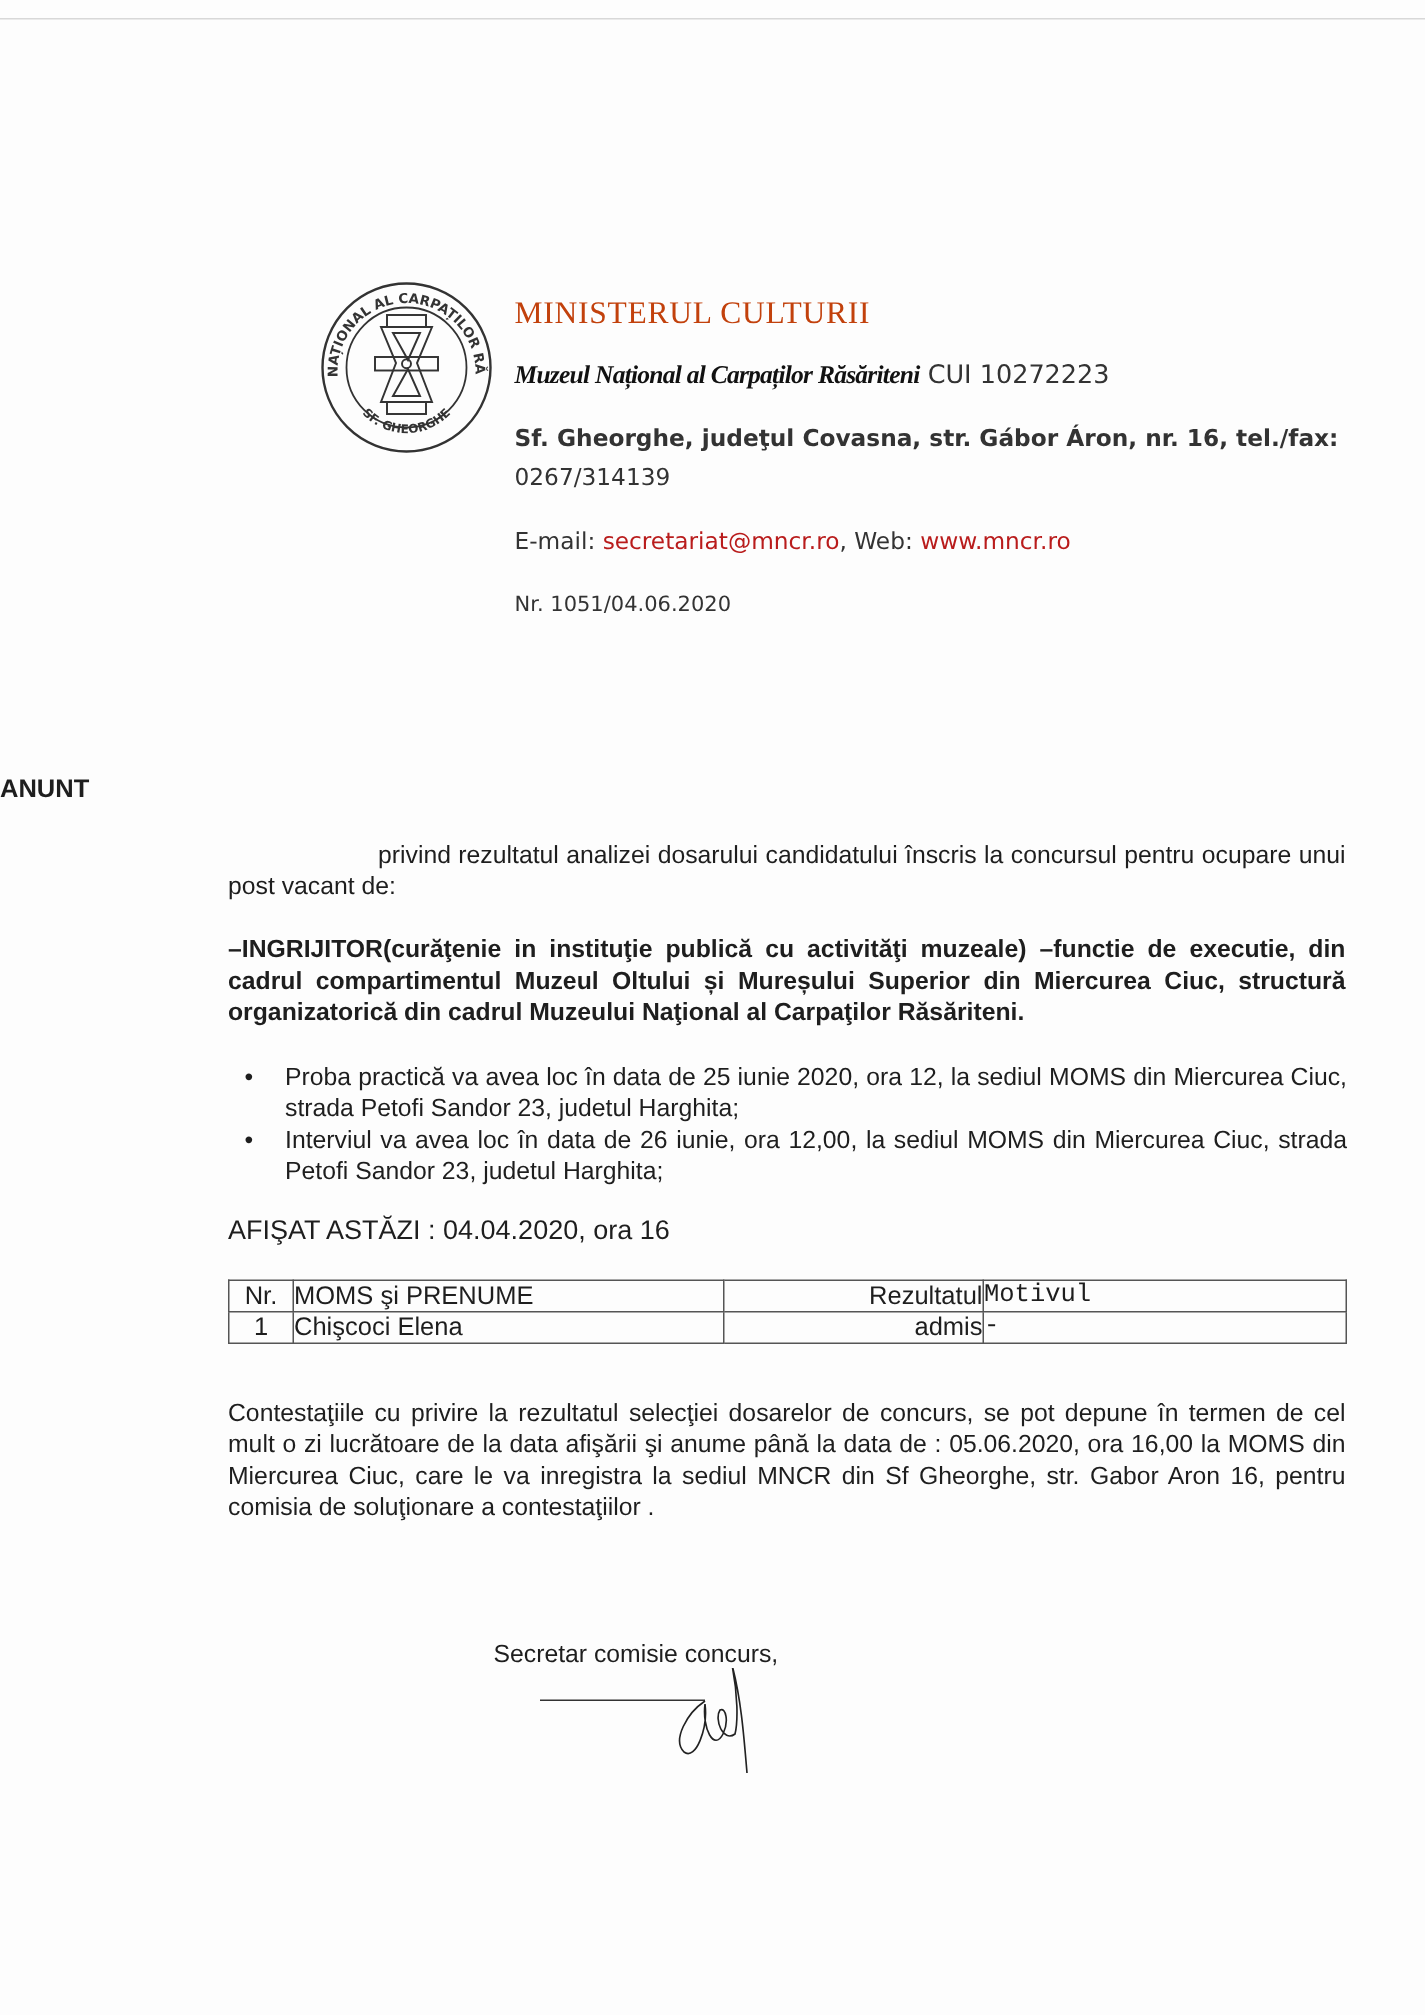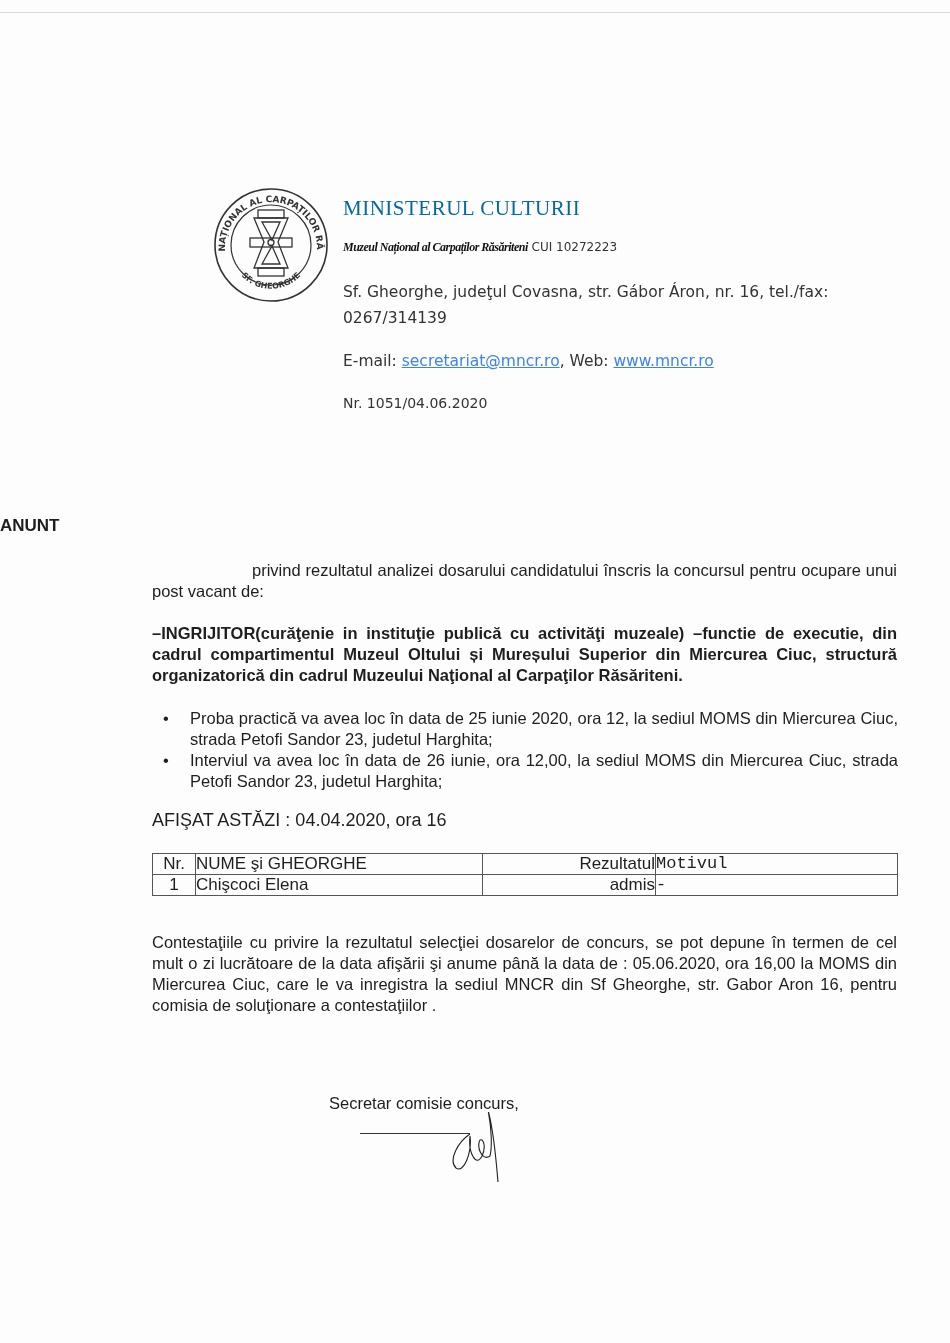--- a/index.html
+++ b/index.html
@@ -5,27 +5,27 @@
   html, body { margin: 0; padding: 0; }
   body {
     width: 950px; height: 1343px; position: relative; overflow: hidden;
     background: #fdfdfd;
     font-family: "Liberation Sans", sans-serif;
     color: #1e1e1e;
   }
   .topline { position: absolute; left: 0; top: 12px; width: 950px; height: 1px; background: #d8d8d8; }
   .logo { position: absolute; left: 212px; top: 186px; width: 118px; height: 118px; }
   .hdr { position: absolute; left: 343px; font-family: "DejaVu Sans", sans-serif; color: #333; }
-  .ministry { top: 196px; font-family: "Liberation Serif", serif; font-size: 21px; letter-spacing: 0.5px; color: #0369a1; }
-  .museum { top: 240px; font-size: 12px; white-space: nowrap; }
+  .ministry { top: 196px; font-family: "Liberation Serif", serif; font-size: 21px; letter-spacing: 0.5px; color: #c2410c; }
+  .museum { top: 240px; font-size: 17px; white-space: nowrap; }
   .museum .name { font-family: "Liberation Serif", serif; font-weight: bold; font-style: italic; color: #111; letter-spacing: -0.5px; }
-  .addr1 { top: 283px; font-size: 15.5px; white-space: nowrap; }
+  .addr1 { top: 283px; font-size: 15.5px; white-space: nowrap; font-weight: bold; }
   .addr2 { top: 309px; font-size: 15.5px; }
   .contact { top: 352px; font-size: 15.5px; white-space: nowrap; }
-  .contact a { color: #3b82f6; text-decoration: underline; }
+  .contact a { color: #b91c1c; }
   .nr { top: 395px; font-size: 14px; }
   .title { position: absolute; left: 0; width: 950px; top: 516px; text-align: left; font-weight: bold; font-size: 17px; }
   .para { position: absolute; left: 152px; width: 745px; font-size: 16.5px; line-height: 21px; text-align: justify; }
   .intro { top: 560px; text-indent: 100px; }
   .job { top: 623px; font-weight: bold; }
   .bullets { position: absolute; left: 190px; width: 708px; top: 708px; font-size: 16.5px; line-height: 21px; text-align: justify; margin: 0; padding: 0; list-style: none; }
   .bullets li { position: relative; margin: 0; }
   .bullets li .dot { position: absolute; left: -27px; top: 0; }
   .afisat { position: absolute; left: 152px; top: 810px; font-size: 18px; }
   table.res { position: absolute; left: 152px; top: 853px; width: 746px; border-collapse: collapse; font-size: 17px; }
@@ -95,21 +95,21 @@
     <span>Interviul va avea loc în data de 26 iunie, ora 12,00, la sediul MOMS din Miercurea Ciuc, strada Petofi Sandor 23, judetul Harghita;</span>
   </li>
 </ul>
 
 <div class="afisat">AFIŞAT ASTĂZI : 04.04.2020, ora 16</div>
 
 <table class="res">
   <tbody>
       <tr>
     <td class="c-nr">Nr.</td>
-    <td class="c-name">NUME şi GHEORGHE</td>
+    <td class="c-name">MOMS şi PRENUME</td>
     <td class="c-res">Rezultatul</td>
     <td class="c-mot">Motivul</td>
   </tr>
   <tr>
     <td class="c-nr">1</td>
     <td class="c-name">Chişcoci Elena</td>
     <td class="c-res">admis</td>
     <td class="c-mot">-</td>
   </tr>
 </tbody>

